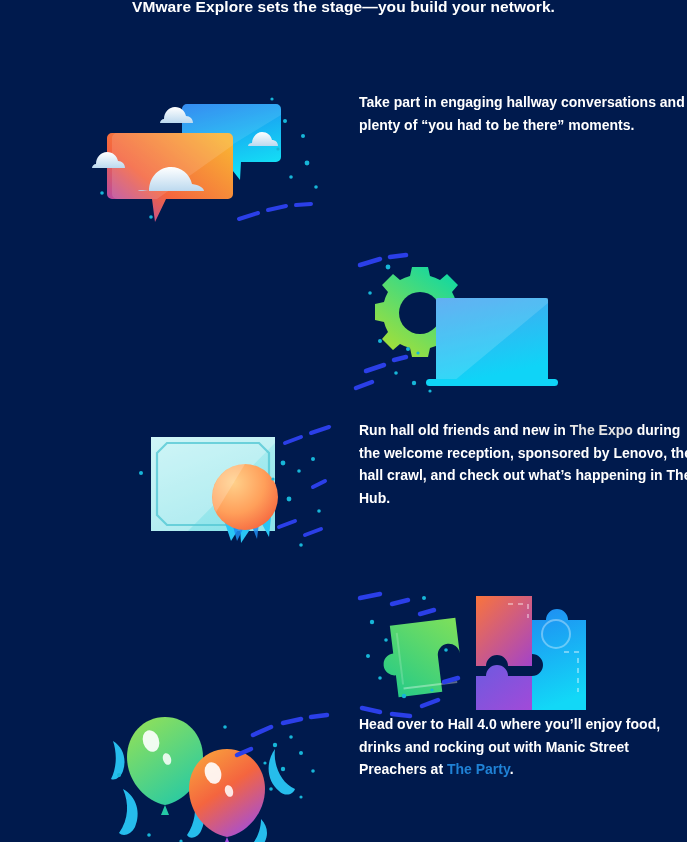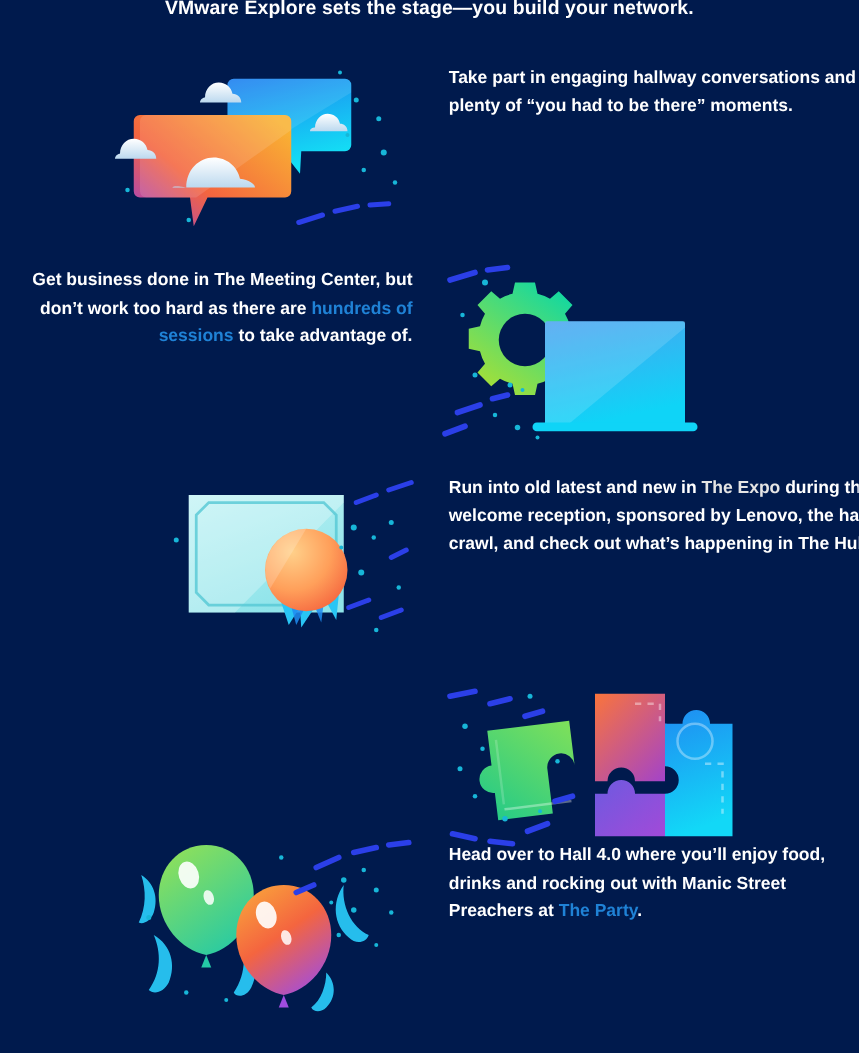--- a/index.html
+++ b/index.html
@@ -15,21 +15,21 @@
 
   
   .headline {
     position:absolute; left:0; top:-4px; width:687px;
     text-align:center;
     font-size:15.5px; font-weight:bold; letter-spacing:.1px;
     color:#ffffff; line-height:22px; white-space:nowrap;
   }
 
   
-  .row { position:absolute; left:0; width:555px; }
+  .row { position:absolute; left:0; width:555px;margin-top:41px; }
   .row .art  { position:absolute; top:0; }
   .row .copy { position:absolute; top:0; font-size:14px; font-weight:bold;
                line-height:22.5px; color:#ffffff; }
   .copy a { color:#1f82d6; text-decoration:none; }
 
   .row-1 { top:50px;  height:145px; }
   .row-1 .art  { left:108px; width:225px; height:140px; }
   .row-1 .copy { left:359px; width:340px; text-align:left; }
 
   .row-2 { top:212px; height:148px; }
@@ -154,23 +154,20 @@
             <circle cx="12" cy="40" r="1.8"></circle>
           <circle cx="22" cy="88" r="2"></circle>
             <circle cx="38" cy="120" r="1.8"></circle>
           <circle cx="56" cy="130" r="2.2"></circle>
             <circle cx="60" cy="100" r="1.6"></circle>
           <circle cx="50" cy="96" r="2"></circle>
             <circle cx="72" cy="138" r="1.6"></circle>
         </g>
       </svg>
     </div>
-    <p class="copy">
-      <span>Get business done in The Meeting Center, but don’t work too hard as there are </span><a href="#" style="color: rgb(31, 130, 214);">hundreds of sessions</a><span> to take advantage of.</span>
-    </p>
   </div>
 
   <div class="row row-3">
     <div class="art">
       <svg width="200" height="138" viewBox="0 0 200 138">
         <defs>
           <linearGradient id="g-cert" x1="0" y1="0" x2="0.5" y2="1">
             <stop offset="0" stop-color="#bdf2f4"></stop>
               <stop offset="1" stop-color="#8fe4ea"></stop>
           </linearGradient>
@@ -213,21 +210,21 @@
           <circle cx="180" cy="40" r="2"></circle>
             <circle cx="156" cy="80" r="2.4"></circle>
           <circle cx="186" cy="92" r="1.8"></circle>
             <circle cx="140" cy="60" r="1.6"></circle>
           <circle cx="8" cy="54" r="2"></circle>
             <circle cx="168" cy="126" r="1.8"></circle>
         </g>
       </svg>
     </div>
     <p class="copy">
-      <span>Run into old latest and new in </span><a href="#" style="color: #e5e5e5;">The Expo</a><span> during the welcome reception, sponsored by Lenovo, the hall crawl, and check out what’s happening in The Hub.</span>
+      <span>Run hall old friends and new in </span><a href="#" style="color: #e5e5e5;">The Expo</a><span> during the welcome reception, sponsored by Lenovo, the hall crawl, and check out what’s happening in The Hub.</span>
     </p>
   </div>
 
   <div class="row row-4">
     <div class="art">
       <svg width="228" height="140" viewBox="0 0 228 140">
         <defs>
           <linearGradient id="g-pz-green" x1="0" y1="1" x2="1" y2="0">
             <stop offset="0" stop-color="#1fc98a"></stop>
               <stop offset="1" stop-color="#7fe05a"></stop>

